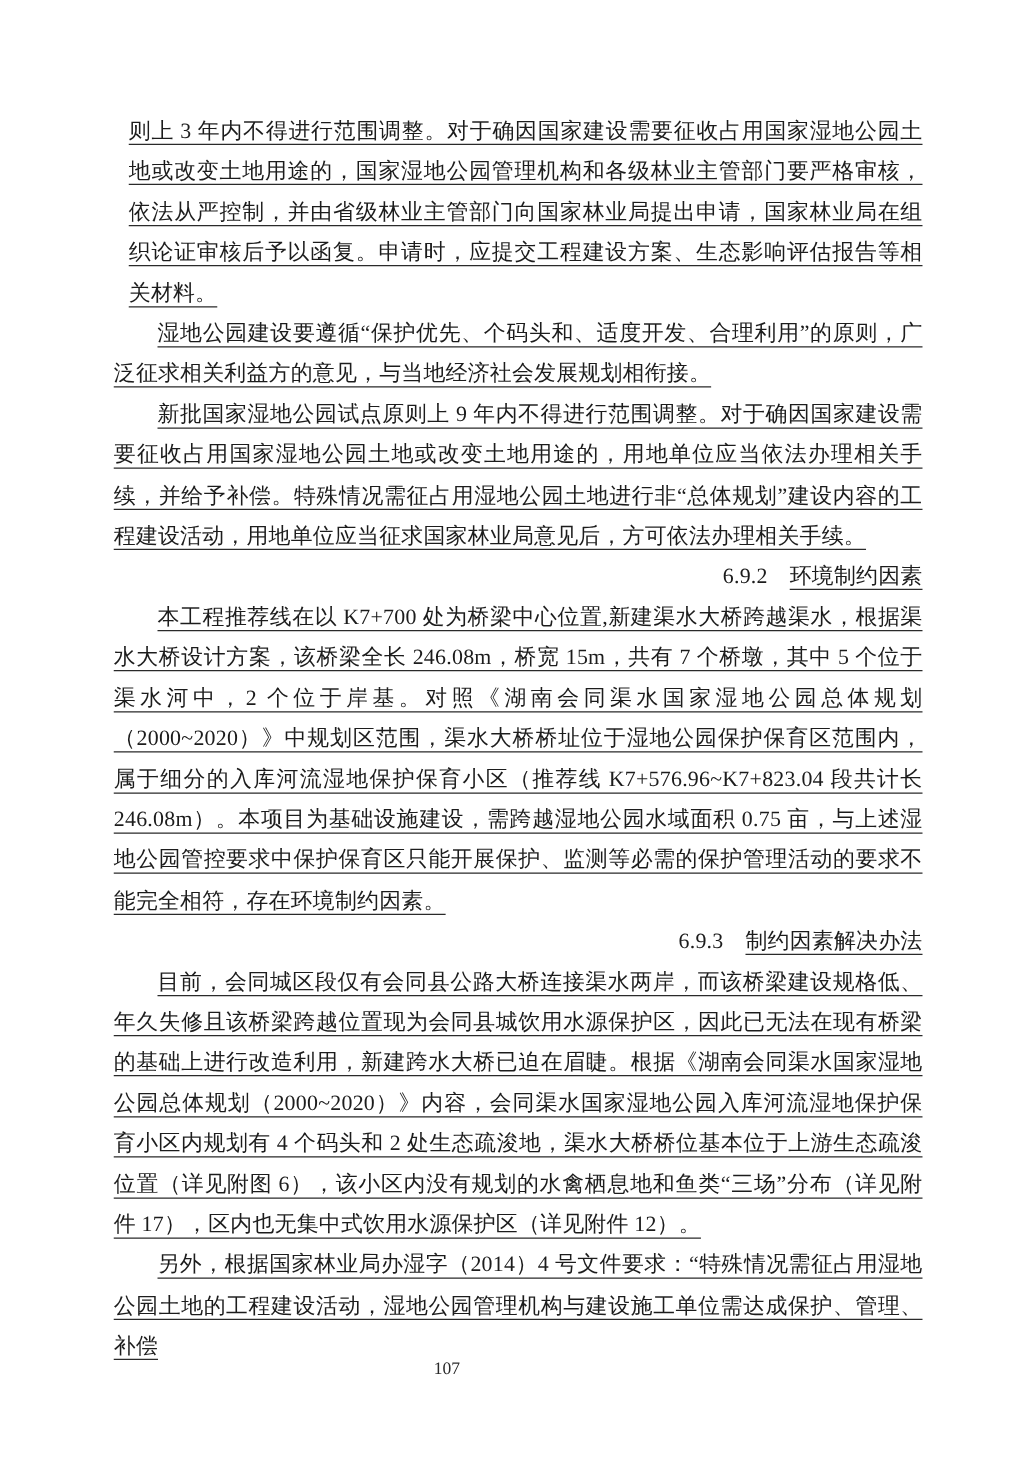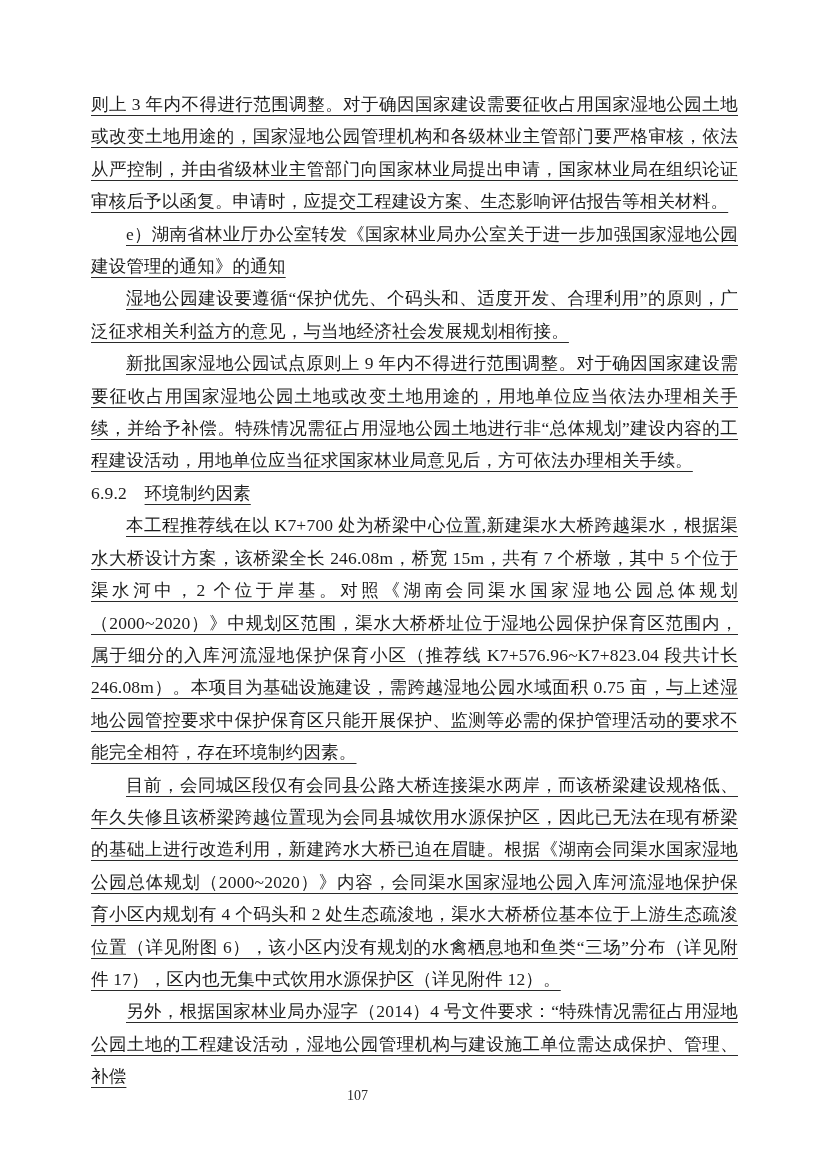--- a/index.html
+++ b/index.html
@@ -30,34 +30,35 @@
     line-height: 32.4px;
     text-align: justify;
     letter-spacing: 0.2px;
   }
   .para {
     margin: 0;
     text-indent: 2em;
   }
   .para.noindent {
     text-indent: 0;
+    margin-left: 12px;
   }
   .u {
     text-decoration: underline;
     text-decoration-thickness: 1px;
     text-underline-offset: 4.5px;
     text-decoration-color: #2a2a2a;
   }
   .heading {
     margin: 0;
     font-size: 17.5px;
     font-weight: normal;
     line-height: 32.4px;
     text-indent: 0;
-    text-align: left;
+    text-align: right;
   }
   .heading .hnum {
     margin-right: 13px;
   }
   .footer {
     position: absolute;
     left: 0;
     top: 1086px;
     width: 715px;
     text-align: center;
@@ -67,33 +68,36 @@
   }
 </style>
 </head>
 <body>
 
 <div class="page">
   <div class="content">
 
     <p class="para noindent u">则上 3 年内不得进行范围调整。对于确因国家建设需要征收占用国家湿地公园土地或改变土地用途的，国家湿地公园管理机构和各级林业主管部门要严格审核，依法从严控制，并由省级林业主管部门向国家林业局提出申请，国家林业局在组织论证审核后予以函复。申请时，应提交工程建设方案、生态影响评估报告等相关材料。</p>
 
-    <p class="para u">e）湖南省林业厅办公室转发《国家林业局办公室关于进一步加强国家湿地公园建设管理的通知》的通知</p>
 
     <p class="para u">湿地公园建设要遵循“保护优先、个码头和、适度开发、合理利用”的原则，广泛征求相关利益方的意见，与当地经济社会发展规划相衔接。</p>
 
     <p class="para u">新批国家湿地公园试点原则上 9 年内不得进行范围调整。对于确因国家建设需要征收占用国家湿地公园土地或改变土地用途的，用地单位应当依法办理相关手续，并给予补偿。特殊情况需征占用湿地公园土地进行非“总体规划”建设内容的工程建设活动，用地单位应当征求国家林业局意见后，方可依法办理相关手续。</p>
 
     <h3 class="heading">
       <span class="hnum">6.9.2</span>
       <span class="htitle u">环境制约因素</span>
     </h3>
 
     <p class="para u">本工程推荐线在以 K7+700 处为桥梁中心位置,新建渠水大桥跨越渠水，根据渠水大桥设计方案，该桥梁全长 246.08m，桥宽 15m，共有 7 个桥墩，其中 5 个位于渠水河中，2 个位于岸基。对照《湖南会同渠水国家湿地公园总体规划（2000~2020）》中规划区范围，渠水大桥桥址位于湿地公园保护保育区范围内，属于细分的入库河流湿地保护保育小区（推荐线 K7+576.96~K7+823.04 段共计长 246.08m）。本项目为基础设施建设，需跨越湿地公园水域面积 0.75 亩，与上述湿地公园管控要求中保护保育区只能开展保护、监测等必需的保护管理活动的要求不能完全相符，存在环境制约因素。</p>
 
+    <h3 class="heading">
+      <span class="hnum">6.9.3</span>
+      <span class="htitle u">制约因素解决办法</span>
+    </h3>
 
     <p class="para u">目前，会同城区段仅有会同县公路大桥连接渠水两岸，而该桥梁建设规格低、年久失修且该桥梁跨越位置现为会同县城饮用水源保护区，因此已无法在现有桥梁的基础上进行改造利用，新建跨水大桥已迫在眉睫。根据《湖南会同渠水国家湿地公园总体规划（2000~2020）》内容，会同渠水国家湿地公园入库河流湿地保护保育小区内规划有 4 个码头和 2 处生态疏浚地，渠水大桥桥位基本位于上游生态疏浚位置（详见附图 6），该小区内没有规划的水禽栖息地和鱼类“三场”分布（详见附件 17），区内也无集中式饮用水源保护区（详见附件 12）。</p>
 
     <p class="para u">另外，根据国家林业局办湿字（2014）4 号文件要求：“特殊情况需征占用湿地公园土地的工程建设活动，湿地公园管理机构与建设施工单位需达成保护、管理、补偿</p>
 
   </div>
 
   <div class="footer">
     <span>107</span>
   </div>

